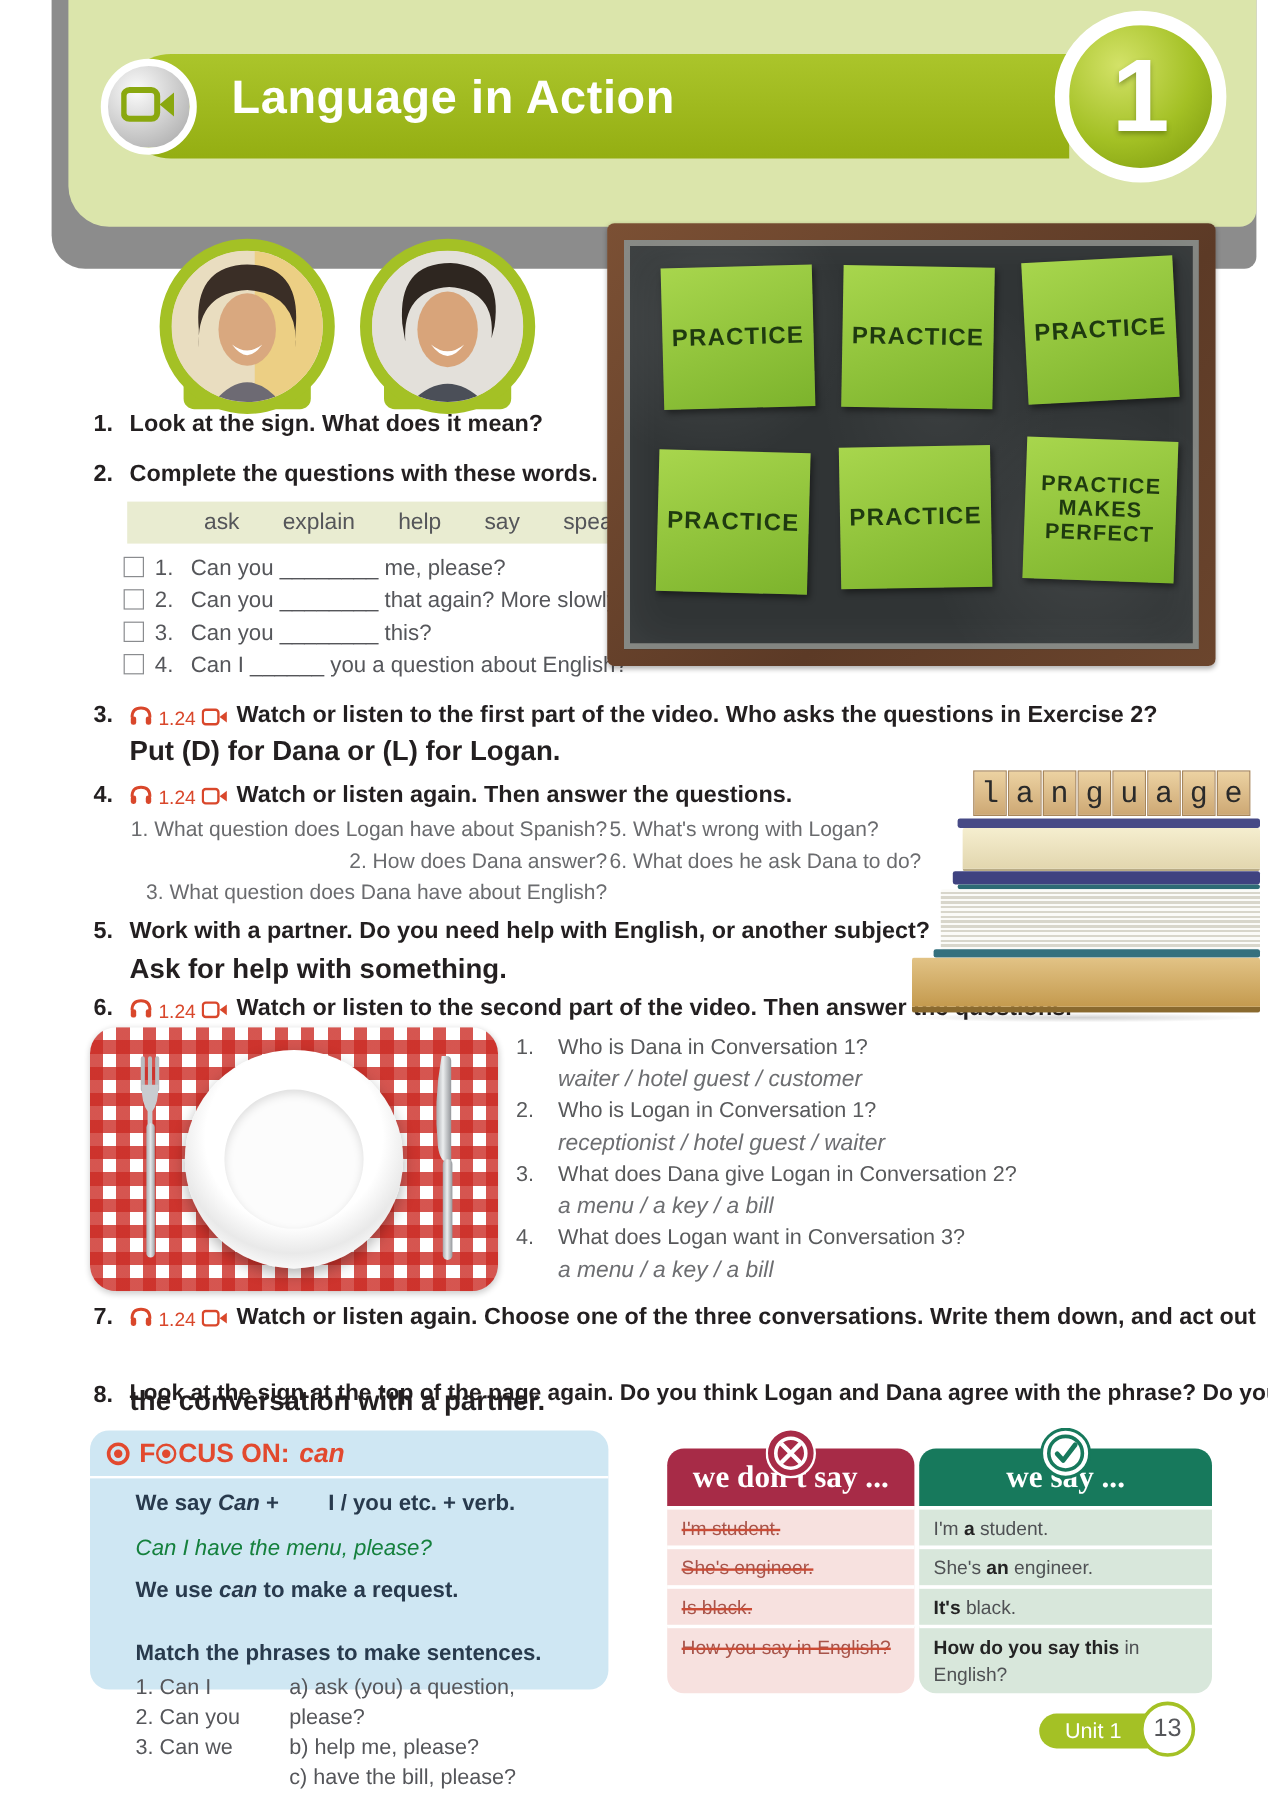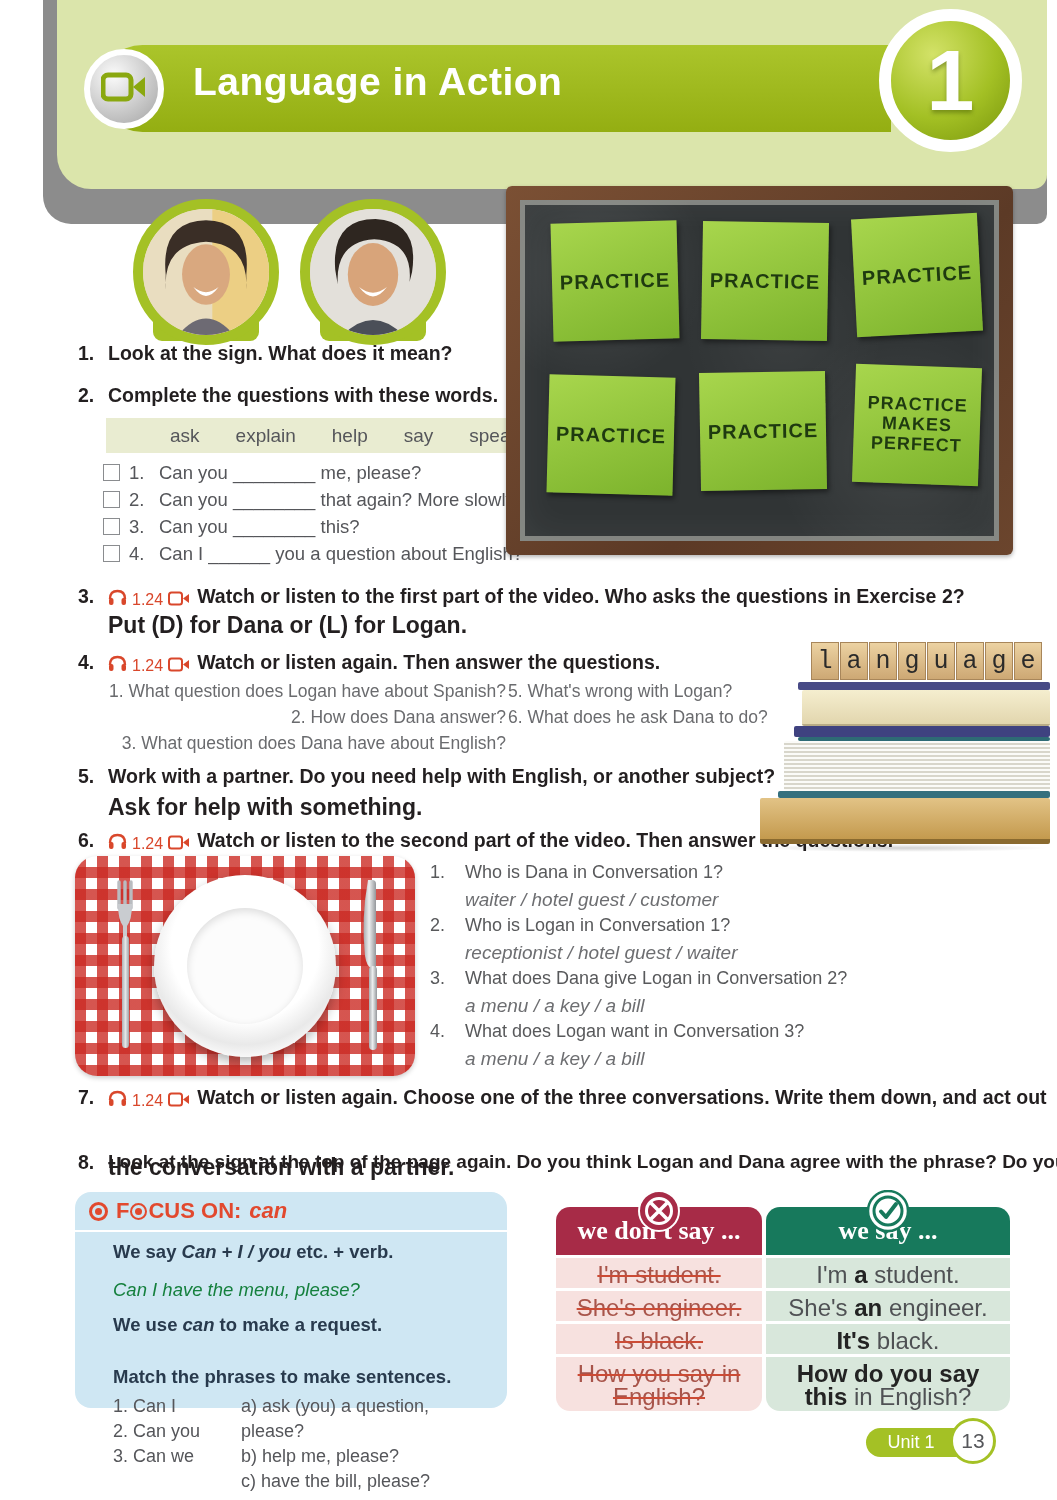--- a/index.html
+++ b/index.html
@@ -145,21 +145,21 @@
   .saycol { position:absolute; top:1190px; }
   #col-dont { left:556px; width:206px; }
   #col-say  { left:766px; width:244px; }
   .say-icon { position:absolute; left:50%; top:0; transform:translateX(-50%); z-index:2; }
   .say-head { margin-top:17px; height:48px; border-radius:14px 14px 0 0; color:#fff;
     font-family:"Liberation Serif", serif; font-weight:bold; font-size:26px;
     display:flex; align-items:center; justify-content:center; }
   #col-dont .say-head { background:#a72b47; }
   #col-say  .say-head { background:#17795c; }
   .say-row { border-top:3px solid #fff; height:33px; padding:4px 12px 0 12px;
-    font-size:24px; line-height:26px;text-align:center; }
+    font-size:16px; line-height:26px; }
   .say-row.tall { height:57px; line-height:23px; padding-top:5px; }
   .say-row.last { border-radius:0 0 14px 14px; }
   #col-dont .say-row { background:#f7e1df; color:#a8544a;
     text-decoration:line-through; text-decoration-color:#cc4b35;
     text-decoration-thickness:2px; }
   #col-say .say-row { background:#d8e7db; color:#4f5154; }
   #col-say .say-row b { color:#232323; }
 
   
   .unit-pill { position:absolute; left:866px; top:1428px; width:104px; height:29px;
@@ -454,21 +454,21 @@
   <div class="focus">
     <div class="focus-head">
       <span class="target"></span>
       <span>F</span>
       <span class="target small"></span>
       <span>CUS ON:</span>
       <span style="font-style:italic; margin-left:8px;">can</span>
     </div>
     <div class="focus-body">
       <div class="f-rule">
-        <span>We say </span><span style="font-style:italic;">Can</span><span> + </span><span style="font-style:italic;">I / you</span><span> etc. + verb.</span>
+        <span>We say </span><span style="font-style:italic;">Can</span><span> + </span><span style="margin-left:36px;">I / you</span><span> etc. + verb.</span>
       </div>
       <div class="f-ex">Can I have the menu, please?</div>
       <div class="f-use">
         <span>We use </span><span style="font-style:italic;">can</span><span> to make a request.</span>
       </div>
       <div class="f-match">Match the phrases to make sentences.</div>
       <div class="f-cols">
         <div class="f-left">
           <div>1. Can I</div>
           <div>2. Can you</div>

